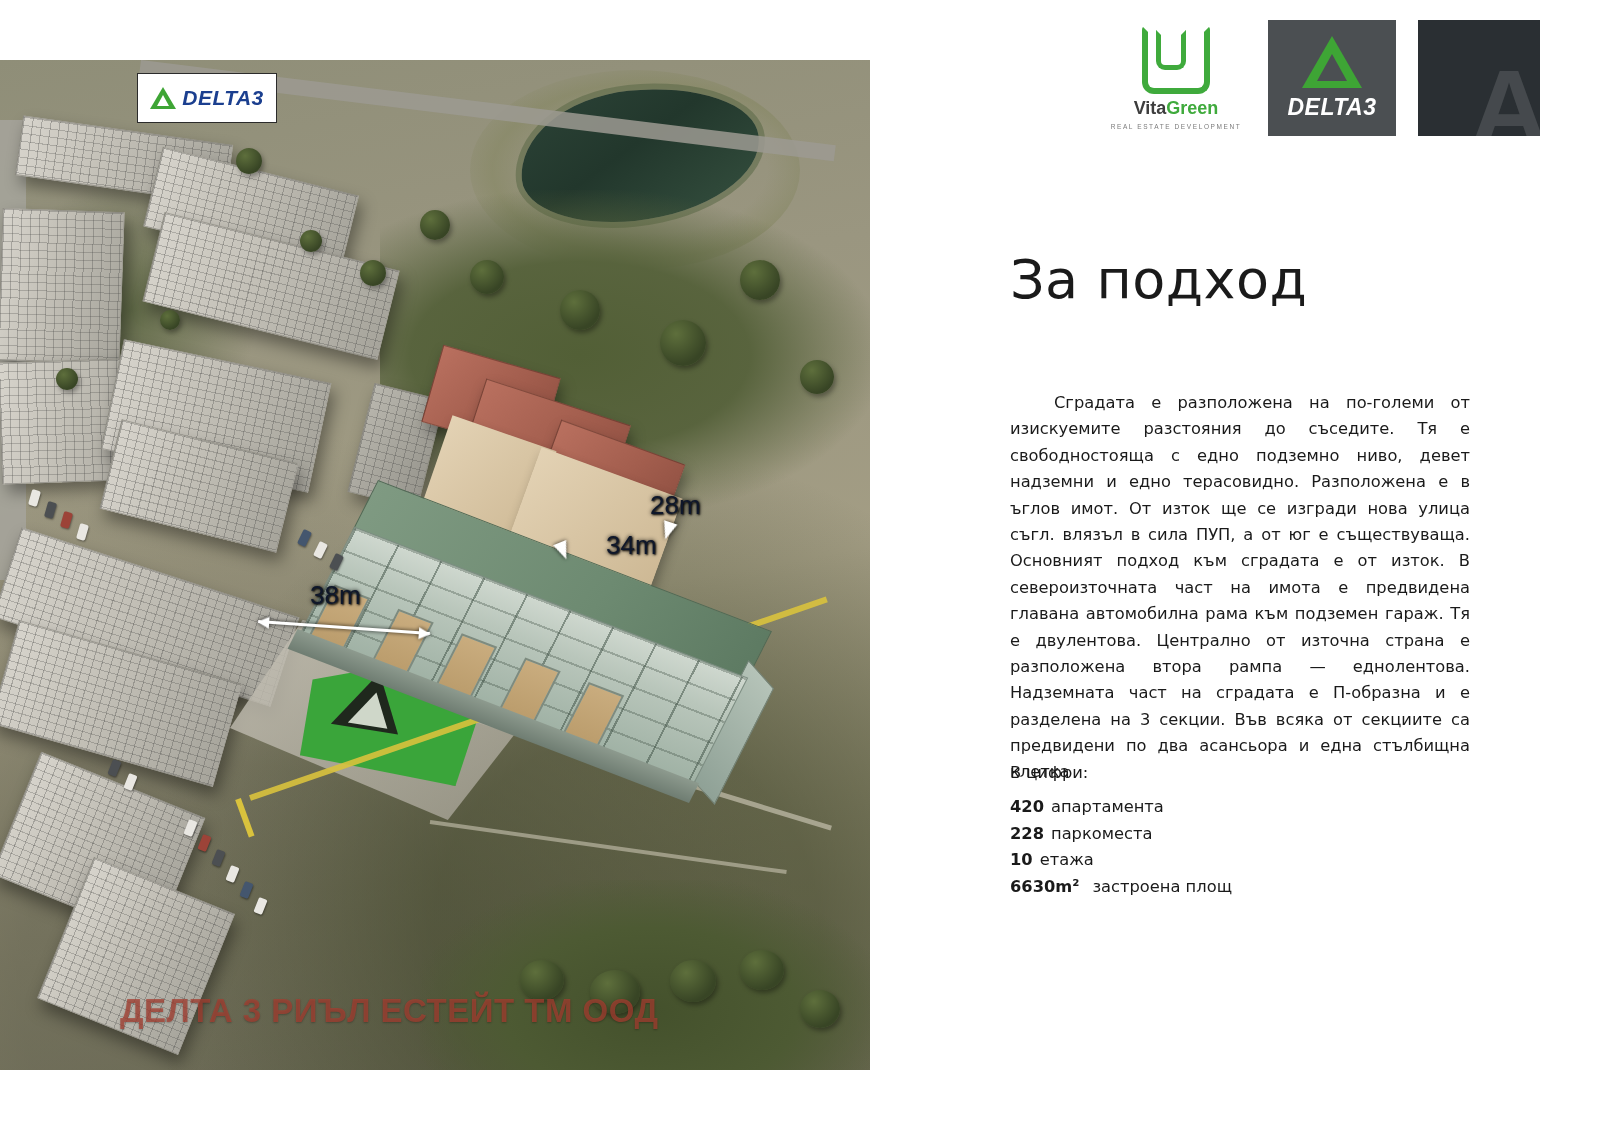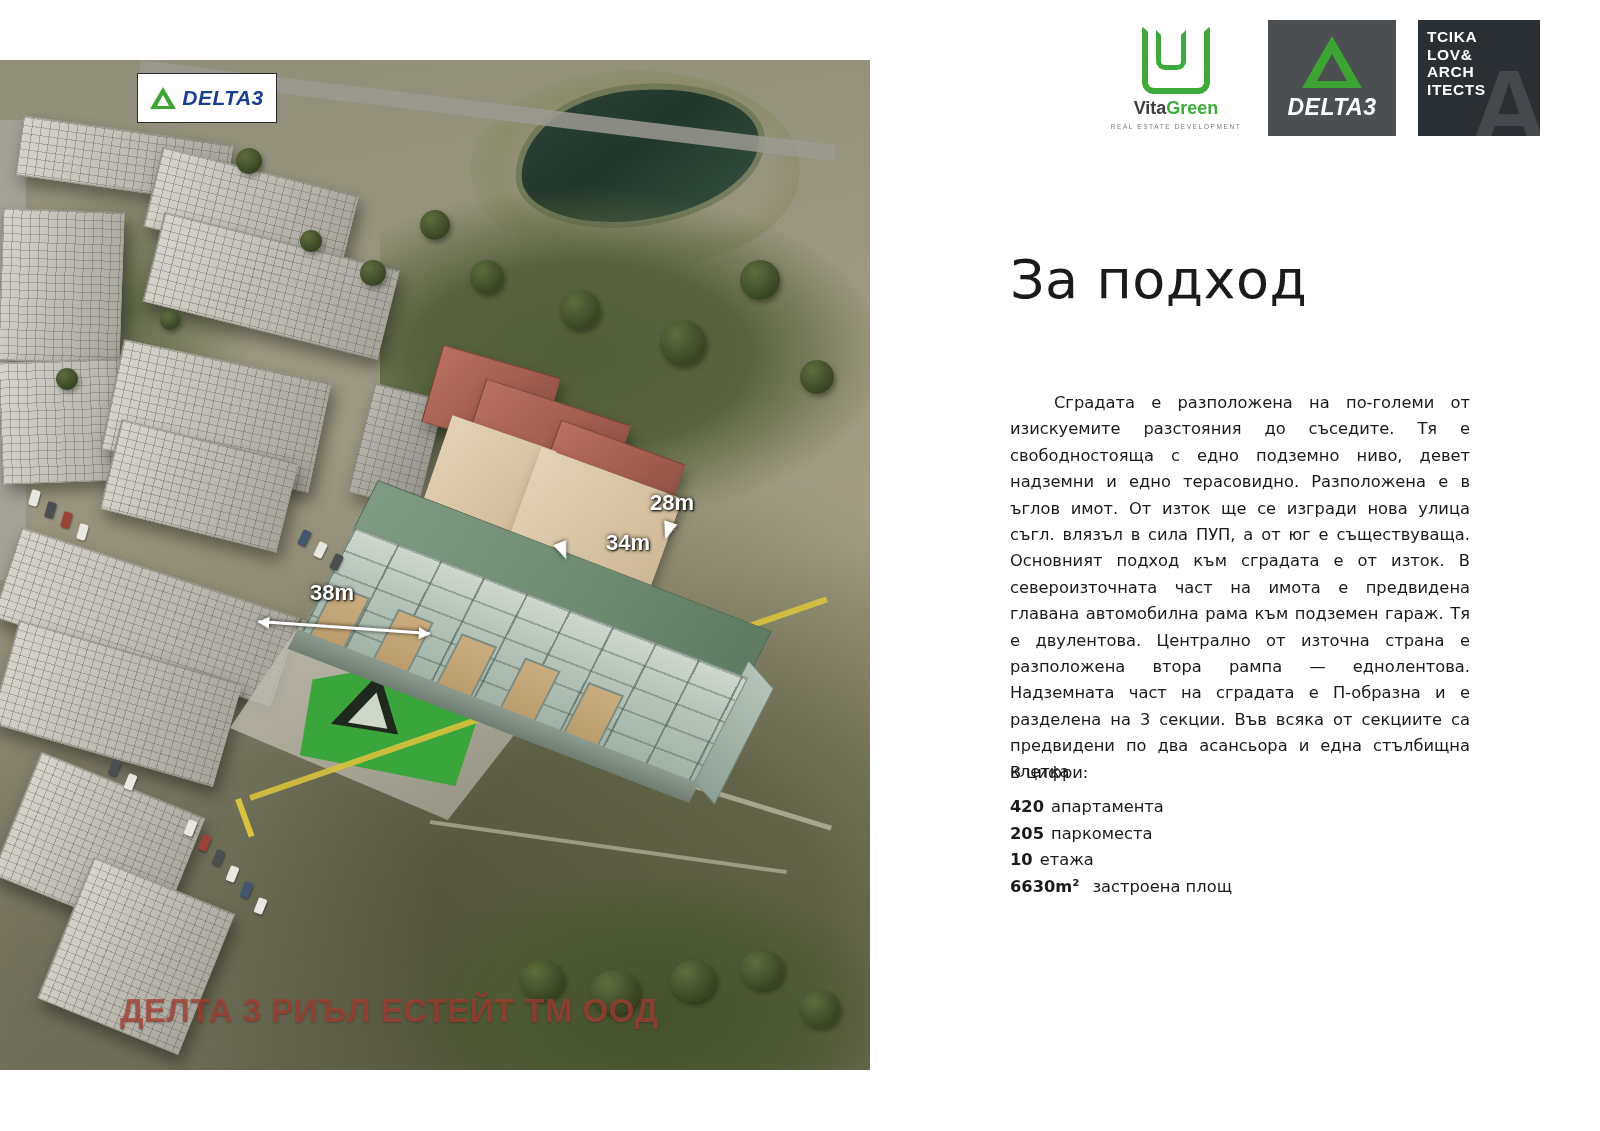--- a/index.html
+++ b/index.html
@@ -213,24 +213,24 @@
   .car.dk { background: #4c4f52; }
   .car.rd { background: #9c4338; }
   .car.bl { background: #44566e; }
 
   
   .tree { position: absolute; border-radius: 50%; background: radial-gradient(circle at 35% 30%, #5e6f3c, #384525 70%); box-shadow: 2px 3px 5px rgba(0,0,0,.35); }
 
   
   .dim {
     position: absolute;
-    color: #ffffff;
-    font-family: "Liberation Sans", sans-serif;
-    font-weight: 700;
-    font-size: 22px;
+    color: #0f172a;
+    font-family: "Liberation Sans", sans-serif;
+    font-weight: 400;
+    font-size: 26px;
     text-shadow: 0 0 4px rgba(0,0,0,.85), 1px 1px 2px rgba(0,0,0,.9);
     white-space: nowrap;
   }
   .dim-arrow {
     position: absolute;
     height: 0;
     border-top: 3px solid #ffffff;
     filter: drop-shadow(0 0 2px rgba(0,0,0,.8));
   }
   .dim-arrow::before, .dim-arrow::after {
@@ -460,26 +460,20 @@
     <div class="vg-sub">REAL ESTATE DEVELOPMENT</div>
   </div>
 
   <div class="delta-box">
     <div class="tri2"></div>
     <div class="dword">DELTA3</div>
   </div>
 
   <div class="arch-box">
     <div class="abig">A</div>
-    <div class="atext">
-      <div>TCIKA</div>
-      <div>LOV&amp;</div>
-      <div>ARCH</div>
-      <div>ITECTS</div>
-    </div>
   </div>
 </div>
 
 <div class="photo-panel">
   <div class="ground"></div>
   <div class="veg3"></div>
   <div class="lake-bank"></div>
   <div class="lake"></div>
   <div class="veg1"></div>
   <div class="veg2"></div>
@@ -587,21 +581,21 @@
 <div class="figures">
   <div class="lead">В цифри:</div>
 
   <div class="fig-row">
     <b>420</b>
     <span>апартаментa</span>
   </div>
 
 
   <div class="fig-row">
-    <b>205</b>
+    <b>228</b>
     <span>паркоместа</span>
   </div>
 
   <div class="fig-row">
     <b>10</b>
     <span>етажа</span>
   </div>
 
   <div class="fig-row">
     <b><span>6630</span><span>m²</span></b>

